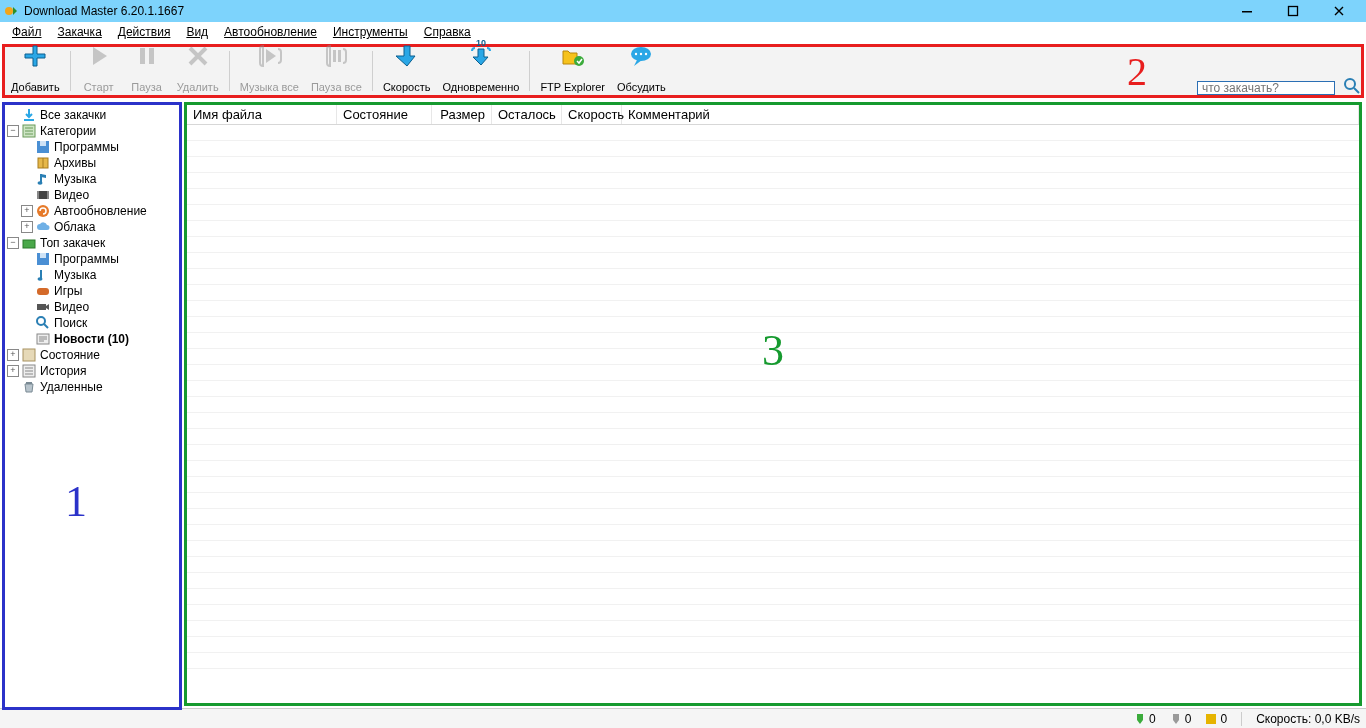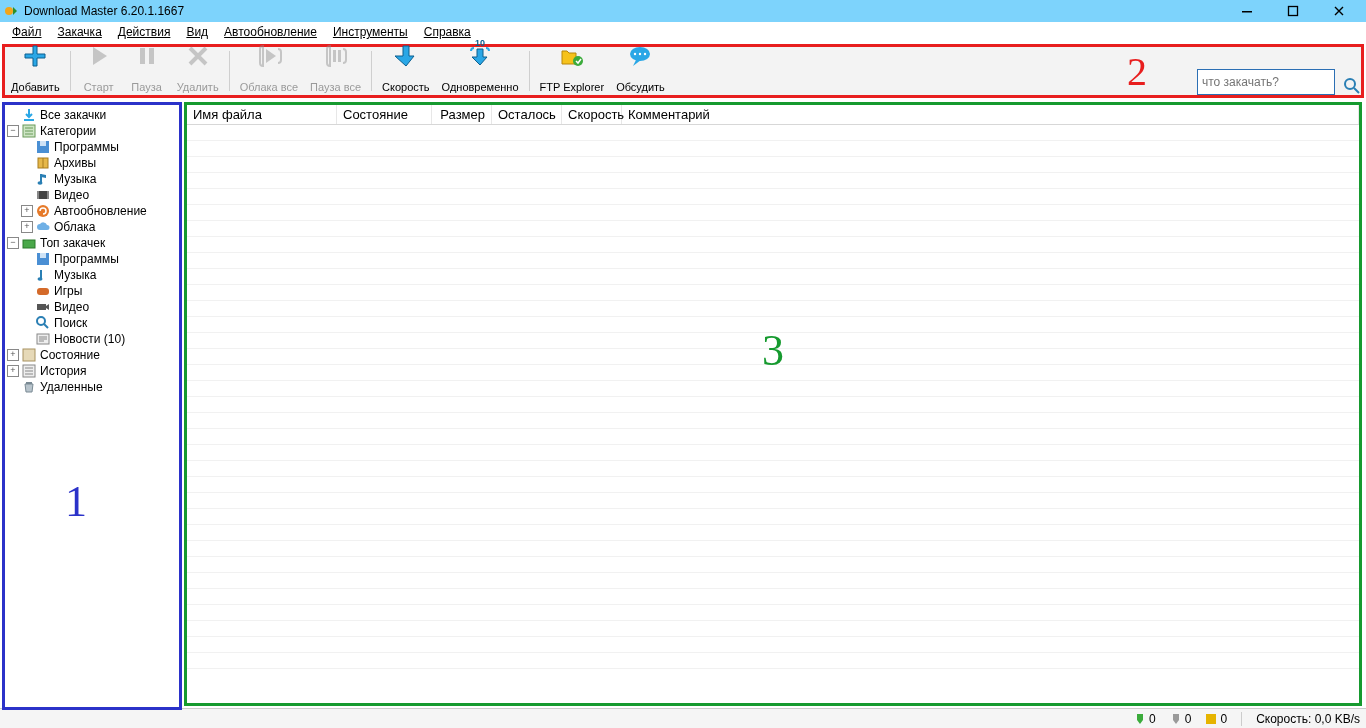--- a/index.html
+++ b/index.html
@@ -20,37 +20,37 @@
 .toolbar-wrap { border: 3px solid #e81e1e; margin: 2px; height: 54px; display:flex; align-items:center; background:#f3f3f3; }
 .toolbar { display:flex; align-items:flex-end; height:100%; flex:1; }
 .tbtn { display:flex; flex-direction:column; align-items:center; justify-content:flex-end; padding: 2px 6px 2px 6px; min-width: 48px; height:48px; }
 .tbtn .ticon { width:26px; height:26px; display:flex; align-items:center; justify-content:center; }
 .tbtn .tlabel { font-size: 11px; margin-top: 12px; color:#000; }
 .tbtn.disabled .tlabel { color:#9a9a9a; }
 .tbtn.disabled .ticon { opacity: .45; }
 .tsep { width:1px; height:40px; background:#cfcfcf; margin: 4px 4px; }
 .toolbar .spacer { flex:1; }
 .annot2 { font-family: "Times New Roman", serif; font-size: 40px; color:#e81e1e; margin-right: 50px; }
-.search-box { border:1px solid #2b6fb4; width:138px; height:26px; padding:1px 4px; font-size:12px; color:#999; background:#fff; }
+.search-box { border:1px solid #2b6fb4; width:138px; height:14px; padding:1px 4px; font-size:12px; color:#999; background:#fff; }
 .search-ico { width:18px; height:18px; margin-left:8px; display:flex; align-items:center; justify-content:center; }
 .speed-box { width:128px; height:40px; margin-left:12px; margin-right:4px; background:#d3e6fb; border:1px solid #a9c7e8; position:relative; }
 .speed-box .spd { position:absolute; top:2px; right:4px; font-size:10px; color:#333; }
 
 
 .body { display:flex; height: calc(728px - 22px - 20px - 58px - 20px); justify-content: flex-end; }
 
 
 .sidebar-wrap { border:3px solid #2b32c9; margin:2px 2px 2px 2px; width:180px; height:100%; background:#fff; position:relative; overflow:hidden;}
 .tree { padding:2px 2px; font-size:12px; }
 .tnode { display:flex; align-items:center; height:16px; white-space:nowrap; }
 .tw { display:inline-block; width:12px; height:12px; border:1px solid #888; font-size:9px; line-height:9px; text-align:center; margin-right:2px; background:#fff; color:#555;}
 .tpad { display:inline-block; }
 .ticon-s { width:16px; height:16px; display:inline-flex; align-items:center; justify-content:center; margin-right:3px; }
 .tnode .lbl { }
-.tnode.bold .lbl { font-weight:normal; }
+.tnode.bold .lbl { font-weight:bold; }
 .annot1 { position:absolute; left:60px; bottom:180px; font-family:"Times New Roman",serif; font-size:44px; color:#2b32c9; }
 
 
 .main-wrap { flex:1; margin:2px 4px 2px 0; border:3px solid #169a2f; background:#fff; position:relative; overflow:hidden; }
 .grid-head { display:flex; height:20px; border-bottom:1px solid #d7d7d7; background:#fff; }
 .gh { padding:2px 6px; border-right:1px solid #e7e7e7; font-size:13px; }
 .grid-body { position:relative; height:calc(100% - 20px); }
 .row { height:16px; border-bottom:1px solid #f1f1f1; }
 .annot3 { position:absolute; left:50%; top:200px; transform:translateX(-50%); font-family:"Times New Roman",serif; font-size:44px; color:#169a2f; }
 
@@ -142,21 +142,21 @@
     <div class="tsep"></div>
 
     <div class="tbtn disabled">
       <span class="ticon">
           <svg viewBox="0 0 26 26">
             <path d="M4 6 Q4 3 7 3 L7 23 Q4 23 4 20 Z" fill="none" stroke="#8f8f8f" stroke-width="2"></path>
             <path d="M10 6 L20 13 L10 20 Z" fill="#8f8f8f"></path>
             <path d="M22 6 Q25 6 25 9 L25 17 Q25 20 22 20" fill="none" stroke="#8f8f8f" stroke-width="2"></path>
           </svg>
         </span>
-      <span class="tlabel">Облака все</span>
+      <span class="tlabel">Музыка все</span>
     </div>
     <div class="tbtn disabled">
       <span class="ticon">
           <svg viewBox="0 0 26 26">
             <path d="M4 6 Q4 3 7 3 L7 23 Q4 23 4 20 Z" fill="none" stroke="#8f8f8f" stroke-width="2"></path>
             <rect x="10" y="7" width="3" height="12" fill="#8f8f8f"></rect>
             <rect x="15" y="7" width="3" height="12" fill="#8f8f8f"></rect>
             <path d="M20 6 Q23 6 23 9 L23 17 Q23 20 20 20" fill="none" stroke="#8f8f8f" stroke-width="2"></path>
           </svg>
         </span>

